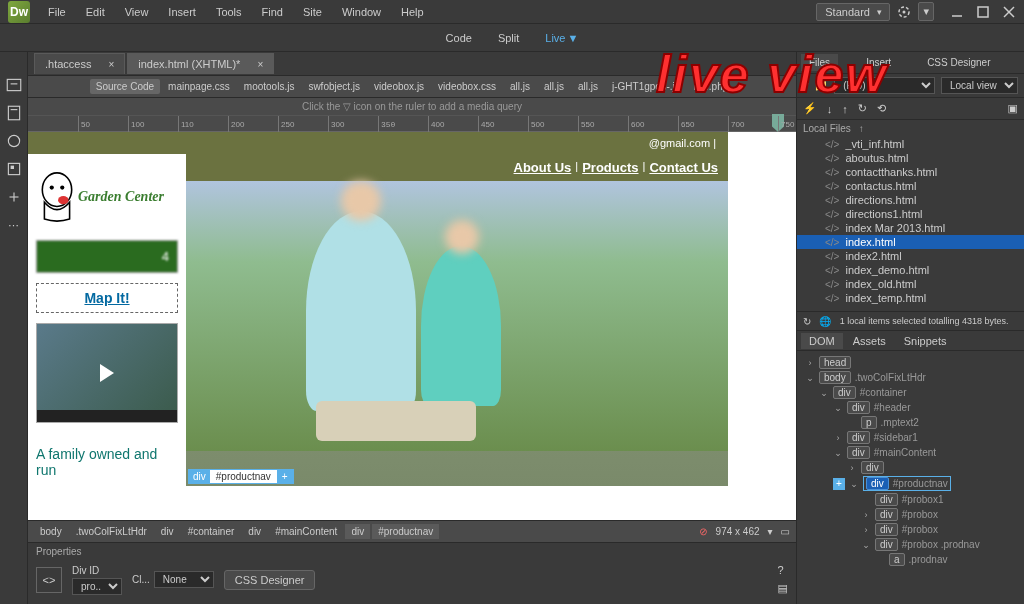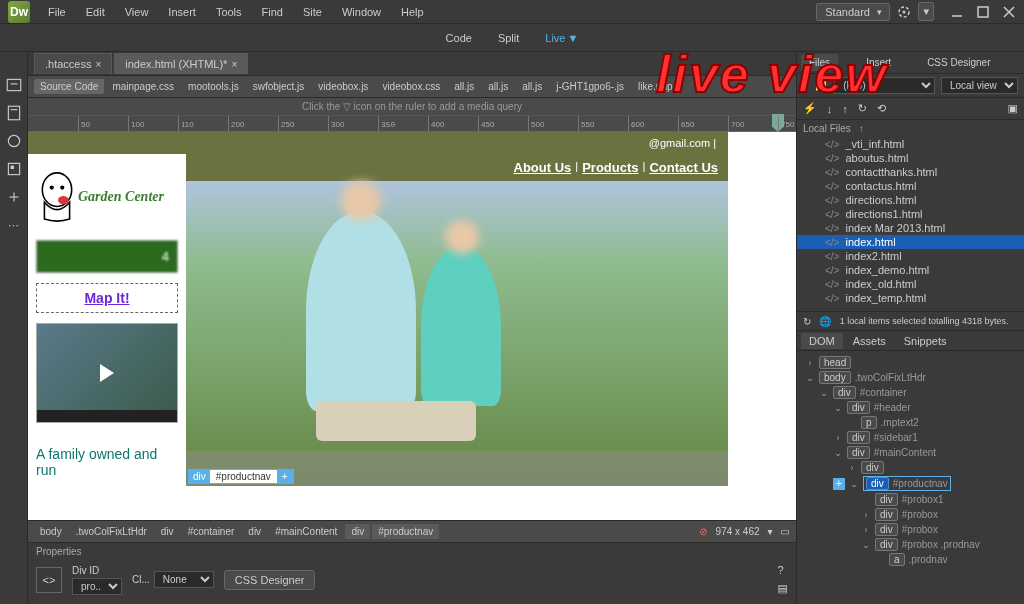--- a/index.html
+++ b/index.html
@@ -24,26 +24,26 @@
 
 .main { display: flex; height: calc(604px - 52px); }
 .lefttools { width: 28px; background: #3a3a3a; border-right: 1px solid #2a2a2a; display: flex; flex-direction: column; align-items: center; padding-top: 24px; gap: 10px; }
 .lt-icon { width: 18px; height: 18px; cursor: pointer; display: flex; align-items: center; justify-content: center; }
 
 .center { flex: 1; display: flex; flex-direction: column; min-width: 0; }
 .rightpanels { width: 228px; background: #3a3a3a; border-left: 1px solid #2a2a2a; display: flex; flex-direction: column; }
 
 
 .doctabs { height: 24px; background: #3a3a3a; display: flex; align-items: center; padding: 0 6px; border-bottom: 1px solid #2a2a2a; }
-.doctab { padding: 4px 10px; background: #4a4a4a; border: 1px solid #5a5a5a; border-bottom: none; margin-right: 2px; display: flex; align-items: center; gap: 4px; cursor: pointer; }
+.doctab { padding: 4px 10px; background: #4a4a4a; border: 1px solid #5a5a5a; border-bottom: none; margin-right: 2px; display: flex; align-items: center; gap: 17px; cursor: pointer; }
 .doctab.active { background: #5a5a5a; }
 .close-x { font-size: 10px; }
 
 
-.relfiles { height: 22px; background: #4a4a4a; display: flex; align-items: center; padding: 0 6px; gap: 2px; overflow: hidden; border-bottom: 1px solid #2a2a2a; }
+.relfiles { height: 22px; background: #4a4a4a; display: flex; align-items: center; padding: 0 6px; gap: 2px; overflow: hidden; border-bottom: 1px solid #2a2a2a; justify-content: center; }
 .relfile { padding: 2px 6px; font-size: 10px; cursor: pointer; white-space: nowrap; }
 .relfile.active { background: #666; border-radius: 2px; }
 
 
 .mq-hint { height: 18px; background: #4a4a4a; display: flex; align-items: center; justify-content: center; font-size: 10px; color: #999; border-bottom: 1px solid #555; }
 
 
 .ruler { height: 16px; background: #4a4a4a; position: relative; border-bottom: 1px solid #666; font-size: 8px; color: #aaa; }
 .ruler-tick { position: absolute; top: 0; height: 16px; border-left: 1px solid #777; padding-left: 2px; padding-top: 4px; }
 .ruler-marker { position: absolute; right: 12px; top: -2px; width: 12px; height: 18px; background: #7a9; clip-path: polygon(0 0, 100% 0, 100% 70%, 50% 100%, 0 70%); }
@@ -52,21 +52,21 @@
 .liveview-wrap { flex: 1; background: #fff; overflow: auto; position: relative; }
 .liveview { width: 700px; min-height: 400px; background: #fff; position: relative; }
 .lv-topbar { height: 22px; background: #6b7240; color: #fff; display: flex; justify-content: flex-end; align-items: center; padding-right: 12px; font-size: 11px; }
 .lv-body { display: flex; }
 .lv-sidebar { width: 158px; padding: 8px; }
 .lv-logo { height: 70px; display: flex; align-items: center; margin-bottom: 8px; }
 .lv-ghost { width: 42px; height: 56px; }
 .lv-logo-txt { font-style: italic; font-weight: bold; color: #3a7d2f; font-size: 14px; font-family: cursive; }
 .lv-phone { background: #2a6b1f; color: #fff; padding: 8px; text-align: right; font-size: 13px; border: 1px solid #999; filter: blur(1px); }
 .lv-mapbox { border: 1px dashed #666; padding: 6px; text-align: center; margin-top: 10px; }
-.lv-maplink { color: #6d28d9; text-decoration: underline; font-weight: bold; font-size: 14px; }
+.lv-maplink { color: #0369a1; text-decoration: underline; font-weight: bold; font-size: 14px; }
 .lv-video { width: 142px; height: 100px; background: linear-gradient(135deg,#5a7a8a,#3a5a4a); margin-top: 10px; position: relative; border: 1px solid #aaa; }
 .lv-play { position: absolute; top: 50%; left: 50%; transform: translate(-50%,-50%); width: 0; height: 0; border-left: 14px solid #fff; border-top: 9px solid transparent; border-bottom: 9px solid transparent; }
 .lv-vidbar { position: absolute; bottom: 0; left: 0; right: 0; height: 12px; background: #222; }
 .lv-family { font-size: 14px; color: #0f766e; margin-top: 23px; }
 .lv-main { flex: 1; background: linear-gradient(#6a7a5a, #8a9a7a 40%, #7a8a6a); min-height: 320px; position: relative; }
 .lv-nav { background: #6b7240; padding: 6px 10px; display: flex; justify-content: flex-end; gap: 4px; }
 .lv-navlink { color: #fff; font-weight: bold; font-size: 13px; text-decoration: underline; }
 .lv-navsep { color: #fff; }
 .lv-photo { height: 270px; background: linear-gradient(180deg,#b0c4de 0%,#8fbc8f 30%,#6b8e4e 100%); position: relative; }
 .lv-person1 { position: absolute; left: 120px; top: 30px; width: 110px; height: 200px; background: #b0e0e6; border-radius: 50% 50% 10% 10%; }

